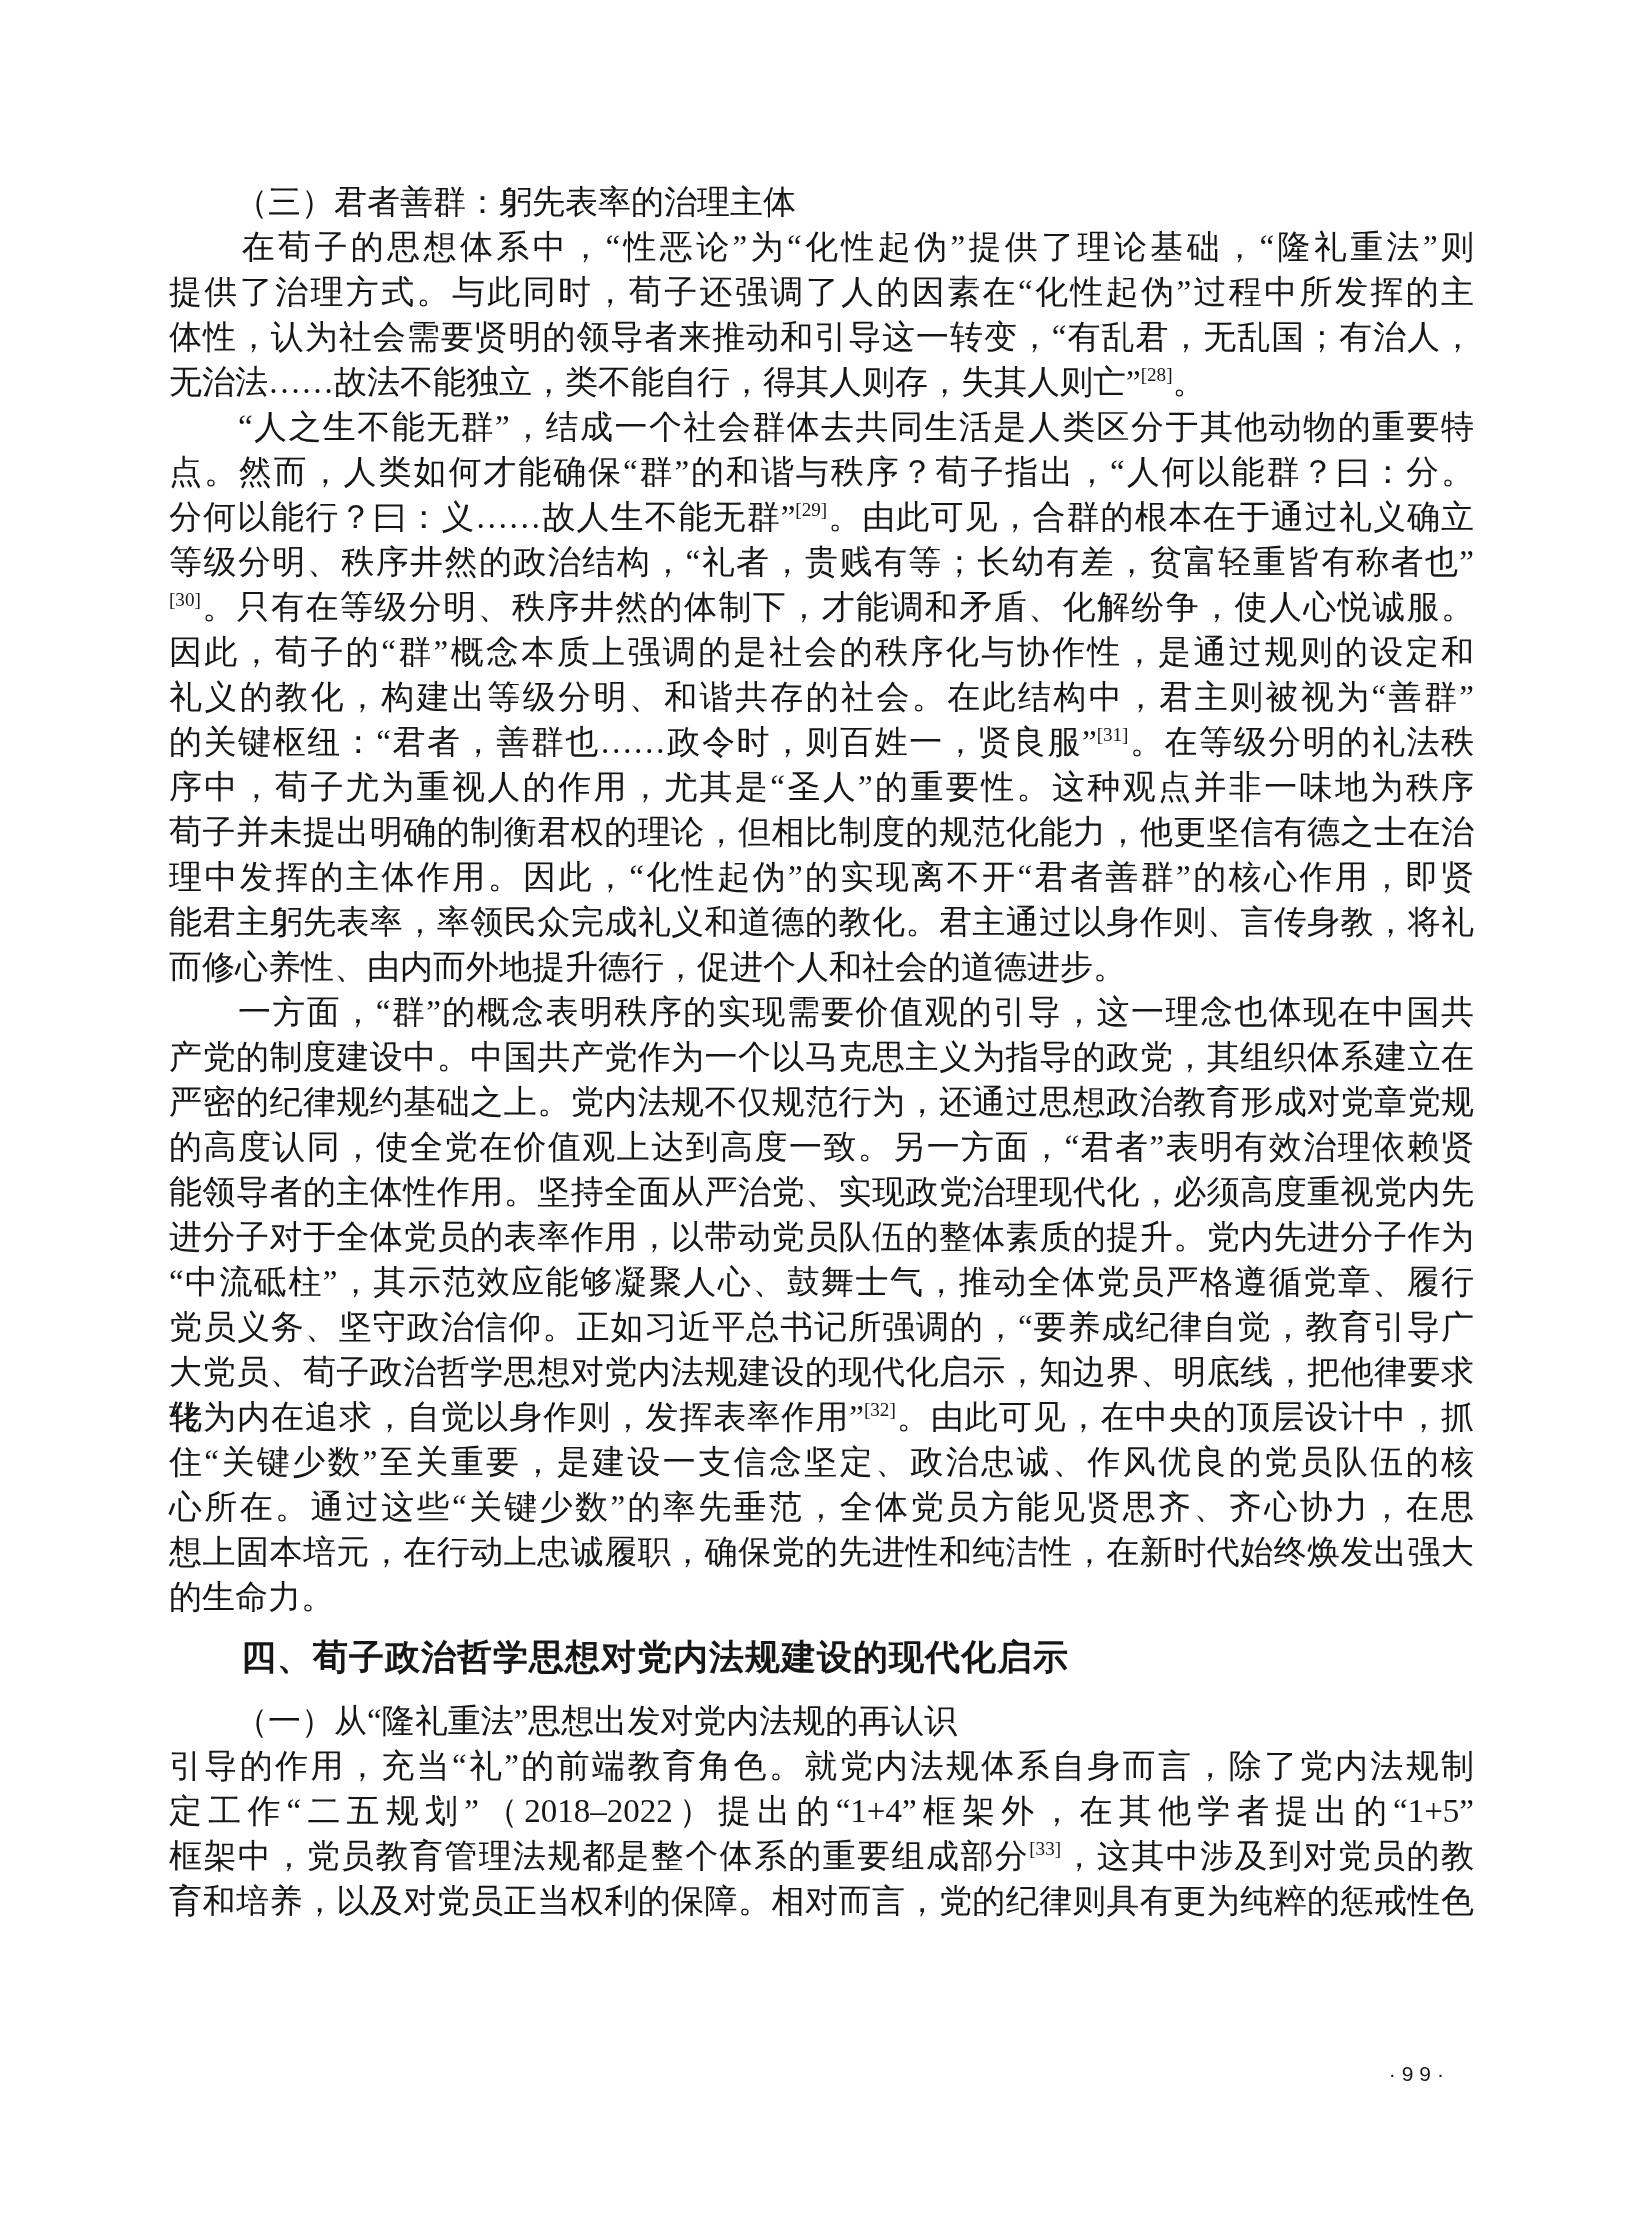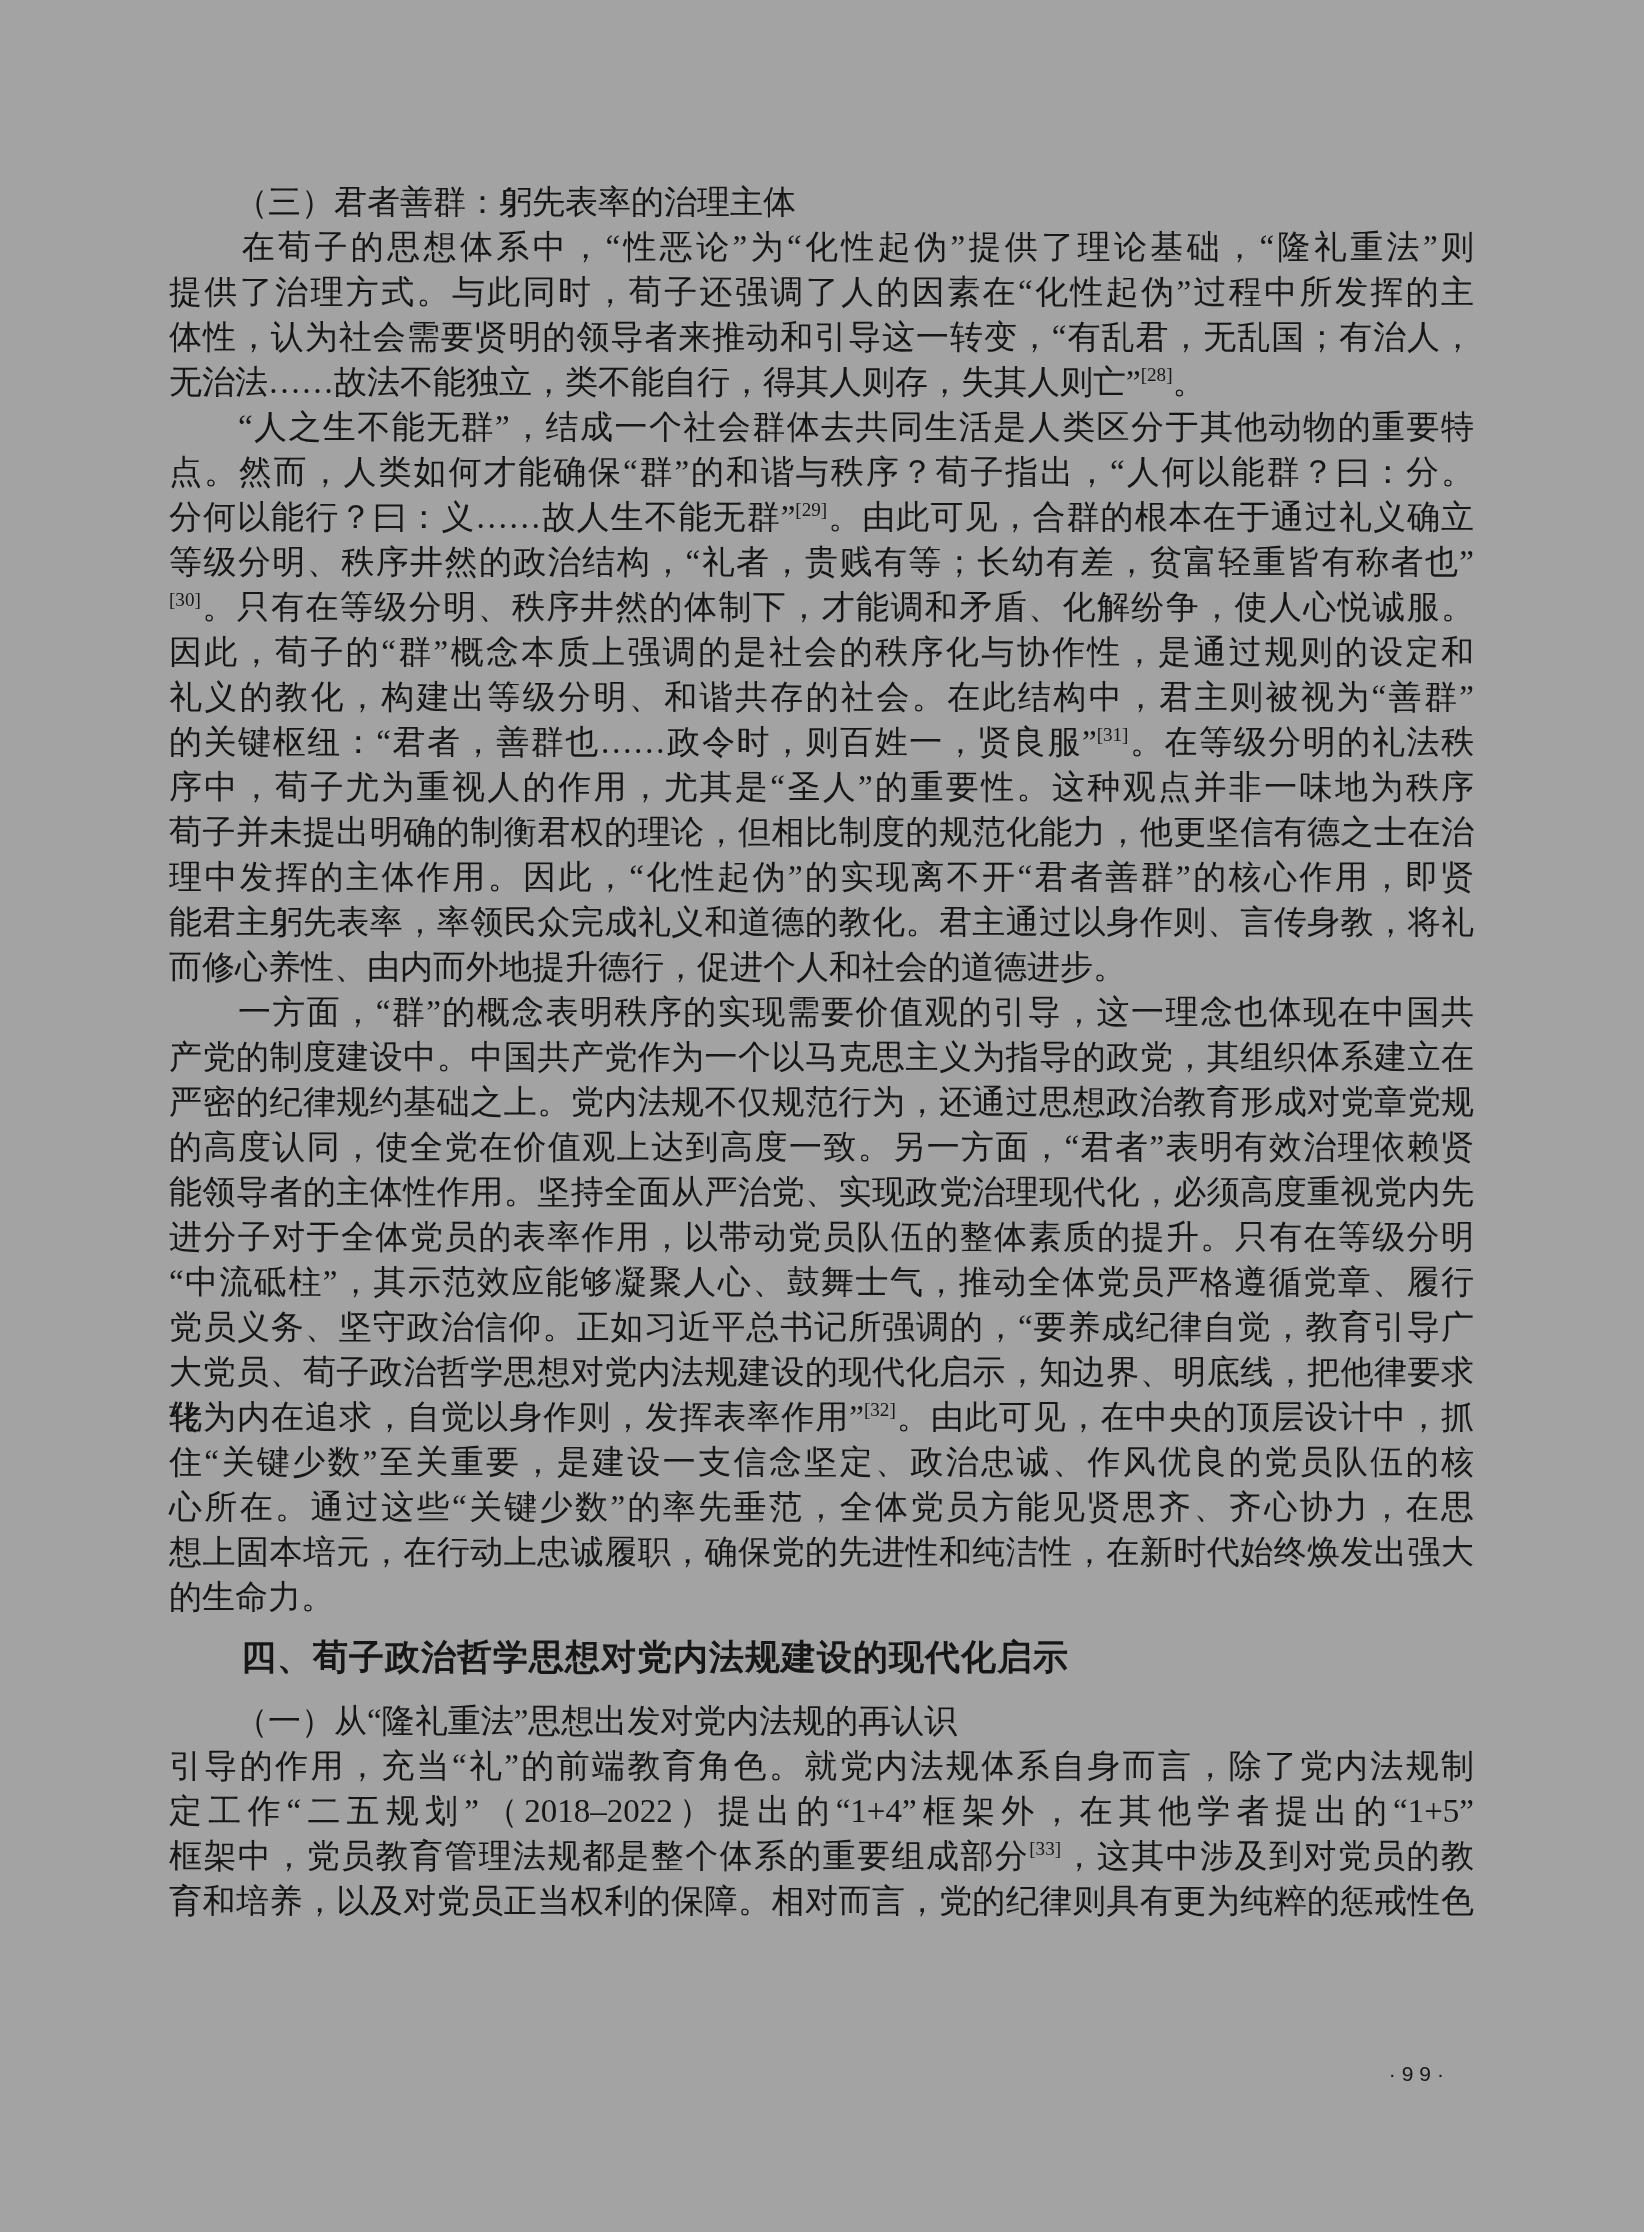--- a/index.html
+++ b/index.html
@@ -5,21 +5,21 @@
   html, body {
     margin: 0;
     padding: 0;
     background: #e8e8e8;
   }
   .page {
     position: relative;
     width: 1645px;
     height: 2233px;
     margin: 0 auto;
-    background: #a3a3a3;
+    background: #ffffff;
     overflow: hidden;
     color: #161616;
   }
   .body-text {
     position: absolute;
     left: 169px;
     top: 180px;
     width: 1305px;
     font-family: "Liberation Serif", "DejaVu Serif", serif;
     font-size: 33px;
@@ -92,21 +92,21 @@
       <div class="line body">序中，荀子尤为重视人的作用，尤其是“圣人”的重要性。这种观点并非一味地为秩序</div>
       <div class="line body">荀子并未提出明确的制衡君权的理论，但相比制度的规范化能力，他更坚信有德之士在治</div>
       <div class="line body">理中发挥的主体作用。因此，“化性起伪”的实现离不开“君者善群”的核心作用，即贤</div>
       <div class="line body">能君主躬先表率，率领民众完成礼义和道德的教化。君主通过以身作则、言传身教，将礼</div>
       <div class="line end">而修心养性、由内而外地提升德行，促进个人和社会的道德进步。</div>
       <div class="line body">　　一方面，“群”的概念表明秩序的实现需要价值观的引导，这一理念也体现在中国共</div>
       <div class="line body">产党的制度建设中。中国共产党作为一个以马克思主义为指导的政党，其组织体系建立在</div>
       <div class="line body">严密的纪律规约基础之上。党内法规不仅规范行为，还通过思想政治教育形成对党章党规</div>
       <div class="line body">的高度认同，使全党在价值观上达到高度一致。另一方面，“君者”表明有效治理依赖贤</div>
       <div class="line body">能领导者的主体性作用。坚持全面从严治党、实现政党治理现代化，必须高度重视党内先</div>
-      <div class="line body">进分子对于全体党员的表率作用，以带动党员队伍的整体素质的提升。只有在等级分明</div>
+      <div class="line body">进分子对于全体党员的表率作用，以带动党员队伍的整体素质的提升。党内先进分子作为</div>
       <div class="line body">“中流砥柱”，其示范效应能够凝聚人心、鼓舞士气，推动全体党员严格遵循党章、履行</div>
       <div class="line body">党员义务、坚守政治信仰。正如习近平总书记所强调的，“要养成纪律自觉，教育引导广</div>
       <div class="line body">大党员、荀子政治哲学思想对党内法规建设的现代化启示，知边界、明底线，把他律要求转</div>
       <div class="line body">化为内在追求，自觉以身作则，发挥表率作用”<sup>[32]</sup>。由此可见，在中央的顶层设计中，抓</div>
       <div class="line body">住“关键少数”至关重要，是建设一支信念坚定、政治忠诚、作风优良的党员队伍的核</div>
       <div class="line body">心所在。通过这些“关键少数”的率先垂范，全体党员方能见贤思齐、齐心协力，在思</div>
       <div class="line body">想上固本培元，在行动上忠诚履职，确保党的先进性和纯洁性，在新时代始终焕发出强大</div>
       <div class="line end">的生命力。</div>
       <div class="line h2">　　四、荀子政治哲学思想对党内法规建设的现代化启示</div>
       <div class="line sub">　　（一）从“隆礼重法”思想出发对党内法规的再认识</div>

